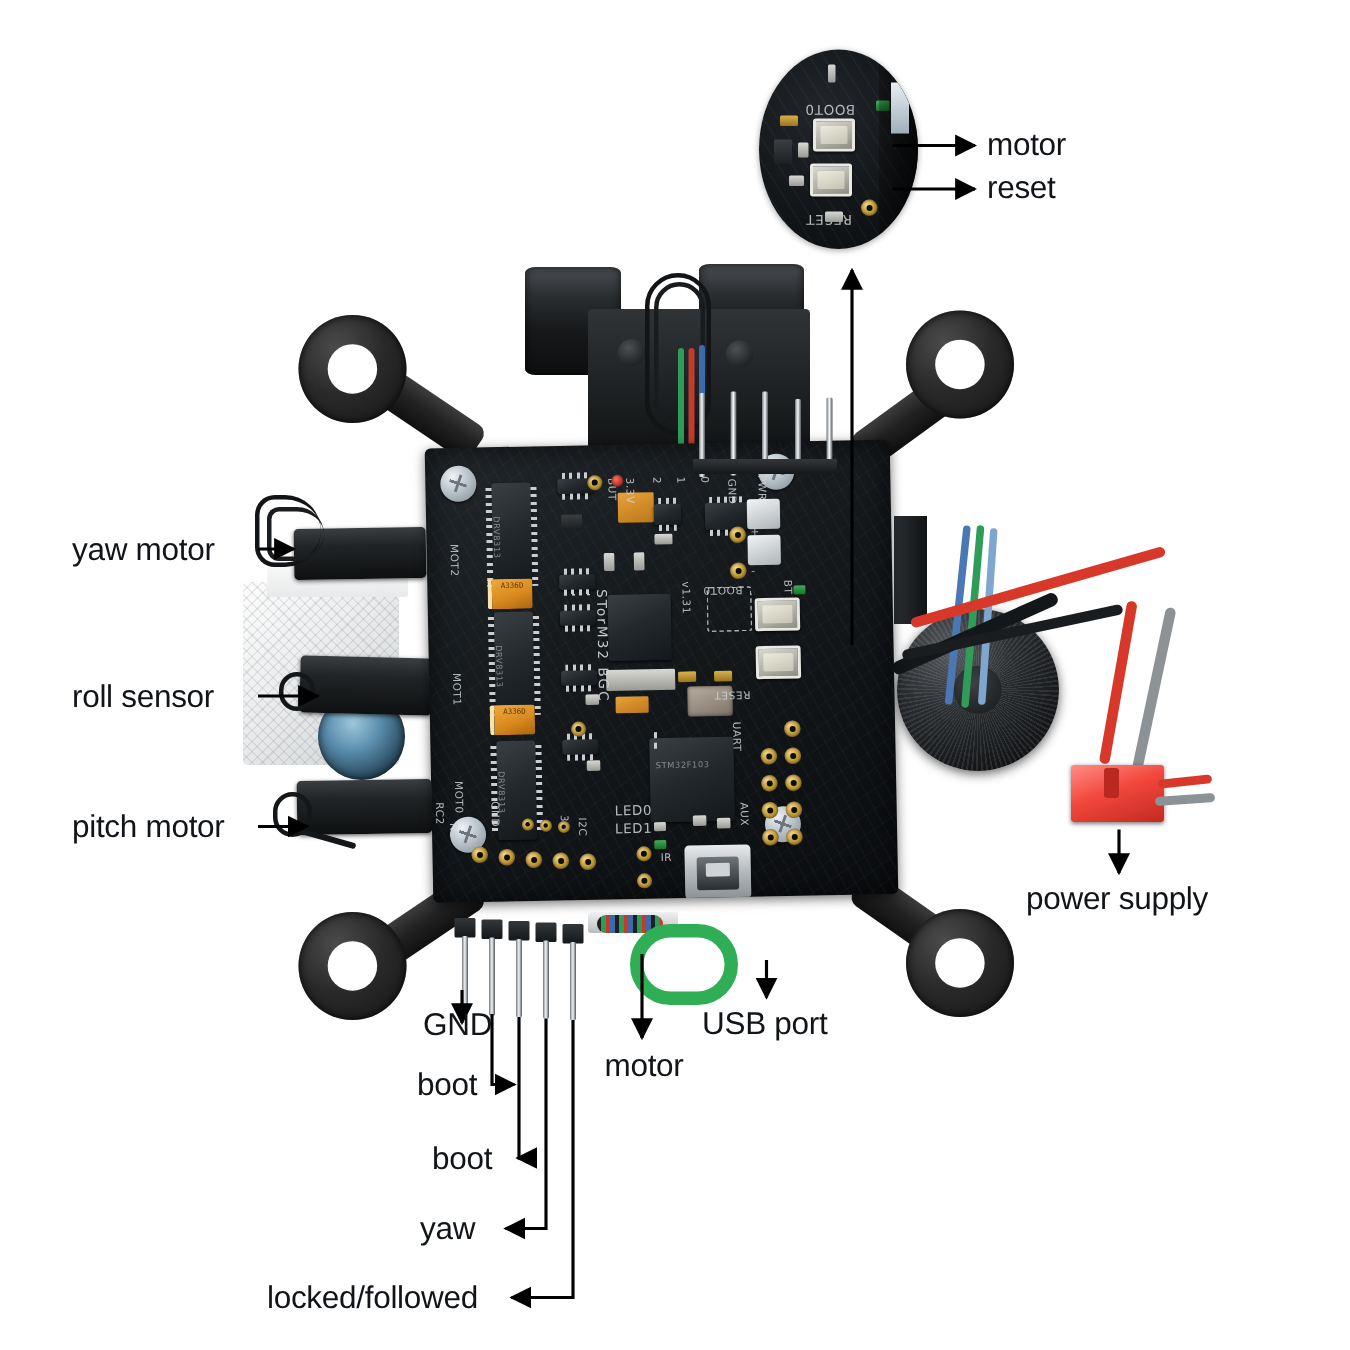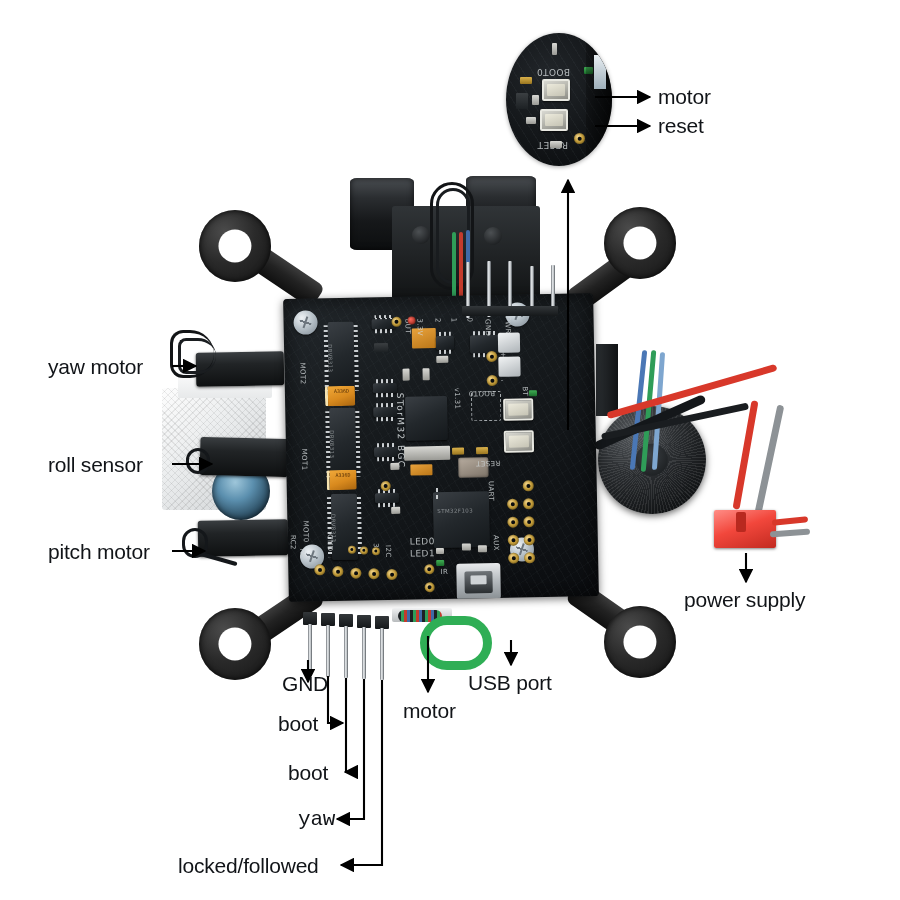--- a/index.html
+++ b/index.html
@@ -546,16 +546,16 @@
   <div class="lbl r" style="left:48px;top:356px;">yaw motor</div>
   <div class="lbl r" style="left:48px;top:454px;">roll sensor</div>
   <div class="lbl r" style="left:48px;top:541px;">pitch motor</div>
 
   <div class="lbl" style="left:684px;top:589px;">power supply</div>
   <div class="lbl" style="left:468px;top:672px;">USB port</div>
   <div class="lbl" style="left:403px;top:700px;">motor</div>
   <div class="lbl" style="left:282px;top:673px;">GND</div>
   <div class="lbl" style="left:278px;top:713px;">boot</div>
   <div class="lbl" style="left:288px;top:762px;">boot</div>
-  <div class="lbl" style="left:298px;top:809px;font-family:Liberation Mono, monospace;">yaw</div>
+  <div class="lbl" style="left:280px;top:809px;">yaw</div>
   <div class="lbl" style="left:178px;top:855px;text-align:right;">locked/followed</div>
 
 </div>
 
 </body></html>

